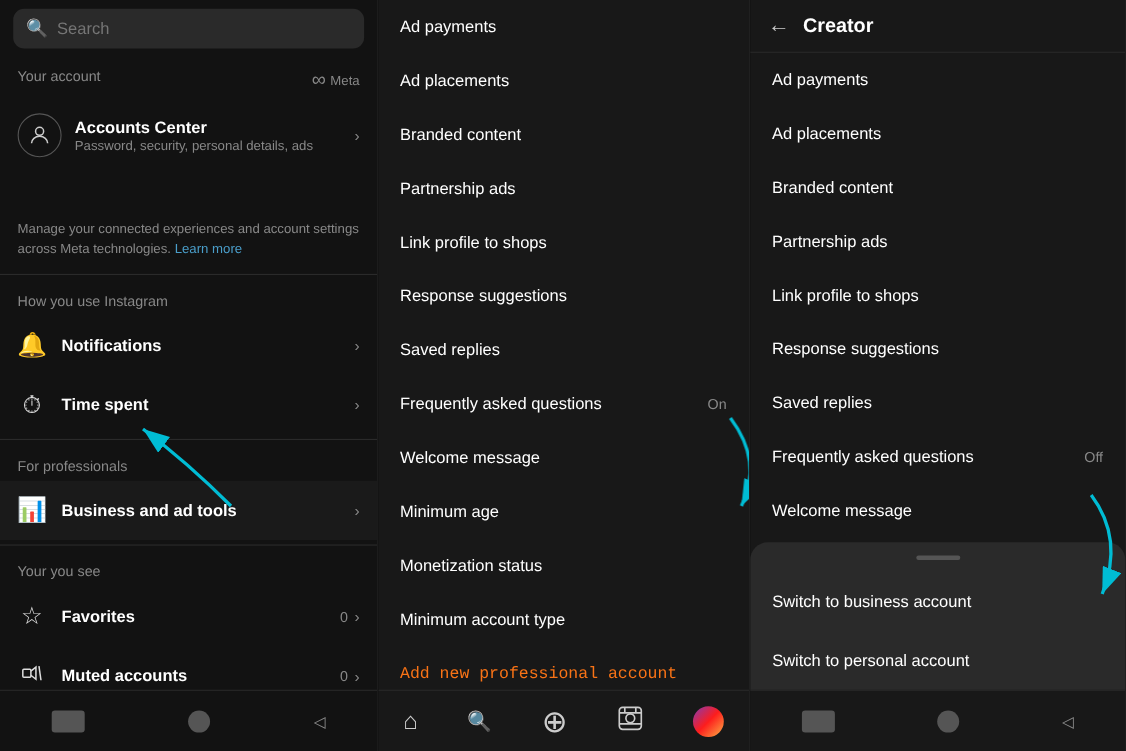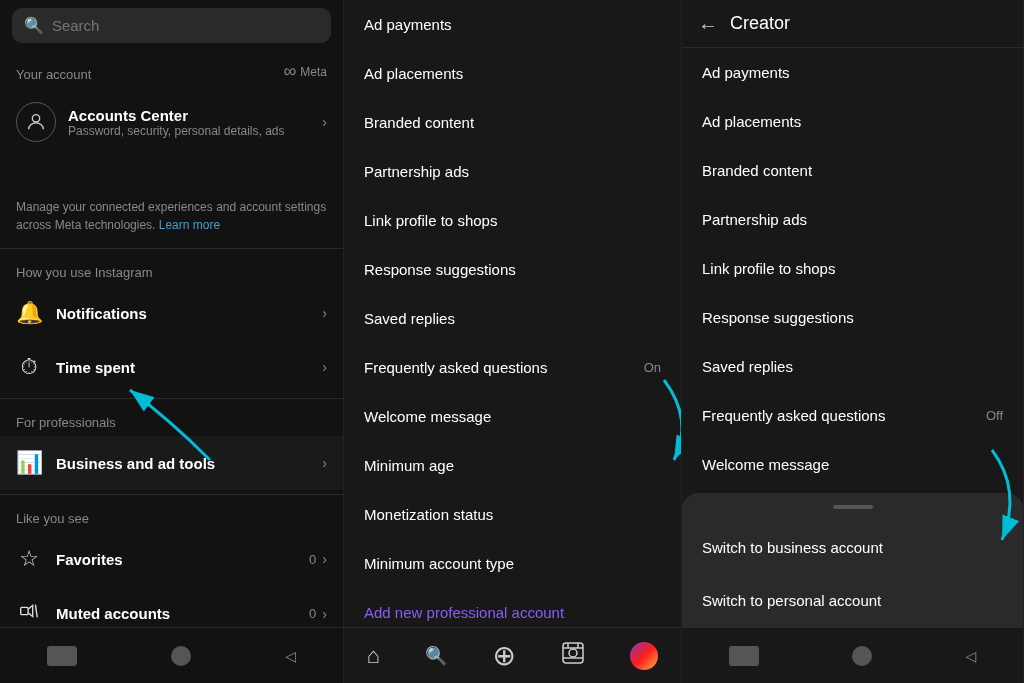--- a/index.html
+++ b/index.html
@@ -100,21 +100,21 @@
     
     .meta-logo {
       color: #888;
       font-size: 13px;
       display: flex;
       align-items: center;
       gap: 4px;
     }
     .account-header {
       display: flex;
-      align-items: flex-end;
+      align-items: flex-start;
       padding: 10px 16px;
       justify-content: space-between;
     }
 
     .divider {
       height: 1px;
       background: #2a2a2a;
       margin: 4px 0;
     }
 
@@ -216,21 +216,21 @@
     
     .panel-right-header {
       display: flex;
       align-items: center;
       padding: 12px 16px;
       gap: 12px;
       border-bottom: 1px solid #2a2a2a;
     }
     .panel-right-title {
       font-size: 18px;
-      font-weight: 400;
+      font-weight: 700;
       color: #fff;
     }
     .back-arrow {
       color: #ccc;
       font-size: 20px;
       cursor: pointer;
     }
 
     .right-scroll {
       overflow-y: auto;
@@ -337,21 +337,21 @@
   <div class="menu-item highlight" style="background:#1a1a1a;">
     <div class="menu-item-left">
       <span class="menu-item-icon">📊</span>
       <span class="menu-item-text">Business and ad tools</span>
     </div>
     <span class="chevron">›</span>
   </div>
 
   <div class="divider"></div>
 
-  <div class="section-label">Like you see</div>
+  <div class="section-label">Your you see</div>
 
   <div class="menu-item">
     <div class="menu-item-left">
       <span class="menu-item-icon">☆</span>
       <span class="menu-item-text">Favorites</span>
     </div>
     <div class="menu-item-right">
       <span>0</span>
       <span class="chevron">›</span>
     </div>
@@ -463,21 +463,21 @@
   </div>
         <div class="mid-menu-item">
     <span style="font-size:15px;color:#fff;">Monetization status</span>
 
   </div>
         <div class="mid-menu-item">
     <span style="font-size:15px;color:#fff;">Minimum account type</span>
 
   </div>
         <div class="mid-menu-item">
-    <span style="font-size:15px;color:#8b5cf6;">Add new professional account</span>
+    <span style="font-size:15px;color:#f97316;font-family:Liberation Mono, monospace;">Add new professional account</span>
 
   </div>
       </div>
   </div>
 
   <div class="bottom-nav bottom-nav-mid">
     <span class="nav-icon">⌂</span>
     <span class="nav-icon" style="font-size:18px;">🔍</span>
     <span class="nav-icon" style="font-size:28px;font-weight:200;color:#ccc;">⊕</span>
     <span class="nav-icon">

